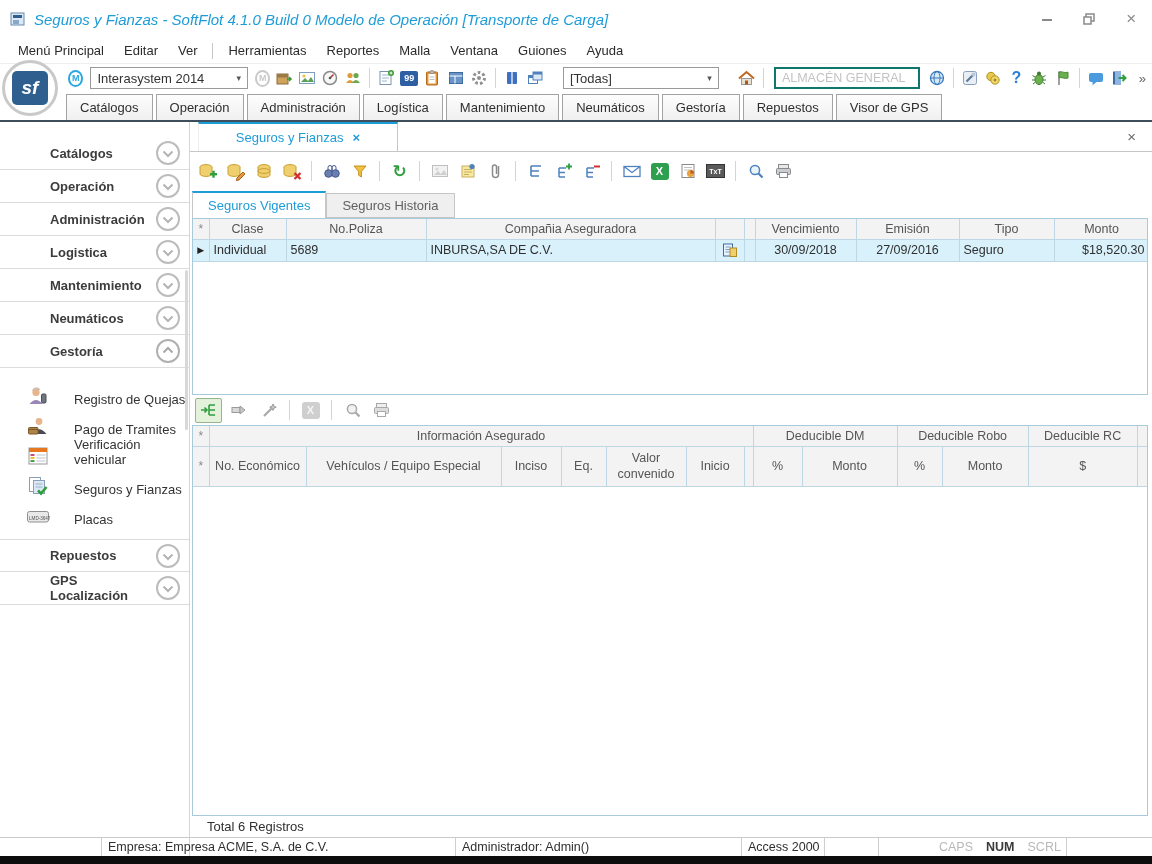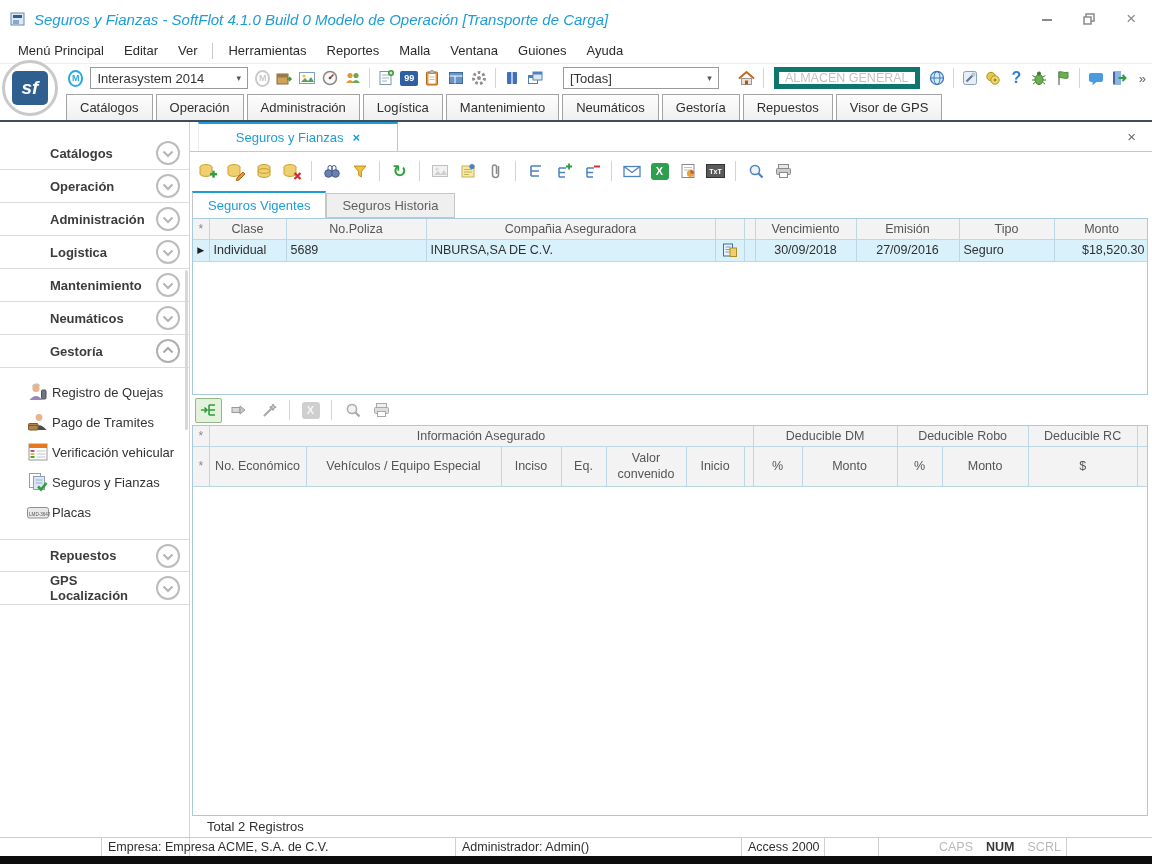--- a/index.html
+++ b/index.html
@@ -27,21 +27,21 @@
           border-radius:50%; background:#fff; display:flex; align-items:center; justify-content:center; z-index:5; }
   .logo-inner { width:36px; height:34px; background:#2e5f8f; border-radius:5px; color:#fff;
                 font-style:italic; font-weight:bold; font-size:19px; display:flex; align-items:center; justify-content:center; }
   .mcirc { width:17px; height:17px; border:2px solid #2aa7e0; border-radius:50%; color:#2aa7e0;
            font-size:9px; font-weight:bold; display:flex; align-items:center; justify-content:center; }
   .mcirc.gray { border-color:#c9c9c9; color:#c9c9c9; }
   .combo { height:22px; border:1px solid #9a9a9a; background:#fff; display:flex; align-items:center; padding:0 6px; }
   .combo .caret { margin-left:auto; color:#555; font-size:9px; padding-left:6px; }
   .combo-profile { width:178px; margin:0 4px; }
   .combo-filter { width:176px; margin:0 15px; }
-  .tb-input { width:146px; height:22px; border:5px solid #0f766e; color:#b8b8b8; padding:0 6px;
+  .tb-input { width:146px; height:22px; border:2px solid #0f766e; color:#b8b8b8; padding:0 6px;
               font-size:12.5px; background:#fff; margin:0 4px; }
   .tb-input::placeholder { color:#c3c3c3; }
   .tb-sep { width:1px; height:20px; background:#d4d4d4; margin:0 3px; }
   .ic { width:23px; height:22px; display:flex; align-items:center; justify-content:center; position:relative; }
   .badge99 { width:18px; height:15px; background:#2e5fa3; border-radius:2px; color:#fff;
              font-size:9px; font-weight:bold; display:flex; align-items:center; justify-content:center; }
   .q-ic { color:#2a7fd4; font-weight:bold; font-size:16px; }
   .overflow-ic { color:#666; font-size:13px; letter-spacing:-1px; }
   .txt-ic { width:19px; height:14px; background:#5a5a5a; border:1px solid #333; color:#fff;
             font-size:7px; font-weight:bold; display:flex; align-items:center; justify-content:center; }
@@ -56,21 +56,21 @@
           background:linear-gradient(#fdfdfd,#f0f0f0); margin-right:3px; color:#2f2f2f; white-space:nowrap; }
 
   
   .sidebar { position:absolute; left:0; top:122px; width:190px; height:734px; background:#fff;
              border-right:1px solid #d5d5d5; }
   .sb-spacer { height:15px; }
   .sb-group { height:33px; display:flex; align-items:center; padding:0 8px 0 50px; border-bottom:1px solid #dcdcdc; }
   .sb-group .lbl { font-weight:bold; color:#3c3c3c; font-size:13px; }
   .sb-group .circ { margin-left:auto; }
   .sb-items { padding:9px 0 12px 0; }
-  .sb-item { height:30px; display:flex; align-items:center; padding-left:26px; gap:2px; color:#333; }
+  .sb-item { height:30px; display:flex; align-items:flex-end; padding-left:26px; gap:24px; color:#333; }
   .sb-thumb { position:absolute; right:1px; top:148px; width:3px; height:160px; background:#d8d8d8; border-radius:2px; }
 
   
   .main { position:absolute; left:190px; top:122px; width:962px; height:694px; background:#fff; }
   .doctabs { height:30px; border-bottom:1px solid #c6c6c6; display:flex; align-items:flex-end; position:relative; }
   .doctab { margin-left:8px; width:200px; height:29px; border-top:2px solid #1e9cd8; border-right:1px solid #c6c6c6;
             border-left:1px solid #ededed; display:flex; align-items:center; justify-content:center; gap:9px;
             color:#1e9cd8; background:#fff; }
   .doctab .x { color:#1e9cd8; font-weight:bold; font-size:13px; }
   .panel-close { position:absolute; right:16px; top:6px; color:#6a6a6a; font-size:15px; }
@@ -730,21 +730,21 @@
         <th>%</th>
         <th>Monto</th>
         <th>$</th>
         <th></th>
       </tr>
     </tbody>
       </table>
   </div>
 </div>
 
-<div class="total-row">Total 2 Registros</div>
+<div class="total-row">Total 6 Registros</div>
 
 <div class="statusbar">
   <div class="seg first" style="width:101px"></div>
   <div class="seg" style="width:354px">Empresa: Empresa ACME, S.A. de C.V.</div>
   <div class="seg" style="width:286px">Administrador: Admin()</div>
   <div class="seg" style="width:83px">Access 2000</div>
   <div class="seg" style="width:54px"></div>
   <div class="seg keys" style="width:188px">
     <span>CAPS</span>
     <span class="on">NUM</span>

